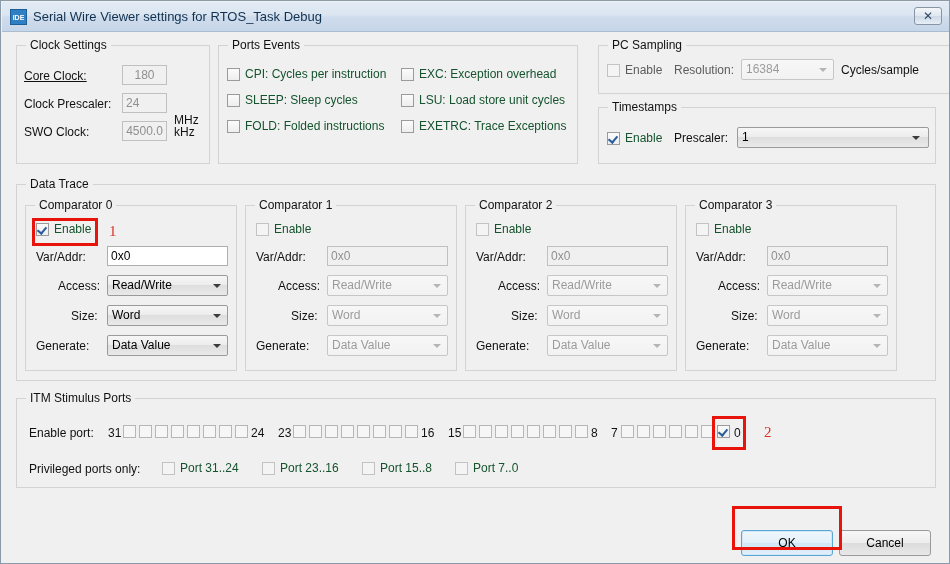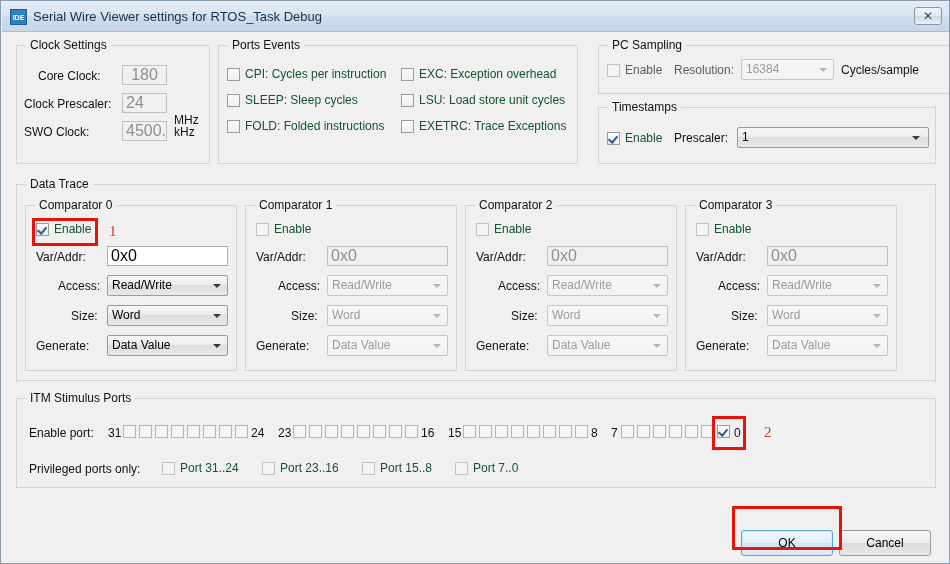--- a/index.html
+++ b/index.html
@@ -88,21 +88,21 @@
     font-size: 12px;
     color: #111;
     white-space: nowrap;
   }
   
   .textbox {
     position: absolute;
     box-sizing: border-box;
     border: 1px solid #aeaeae;
     background: #ffffff;
-    font-size: 16px;
+    font-size: 12px;
     color: #000;
     line-height: 18px;
     padding: 0 3px;
     height: 20px;
     white-space: nowrap;
     overflow: hidden;
   }
   .textbox.readonly {
     background: #f0f0f0;
     color: #8f8f8f;
@@ -236,21 +236,21 @@
     <div id="title-icon">IDE</div>
     <div id="title-text">Serial Wire Viewer settings for RTOS_Task Debug</div>
     <div id="close-btn">
       <span class="x">✕</span>
     </div>
   </div>
 
   <div class="group" style="left:15px; top:44px; width:194px; height:119px;">
     <div class="group-title">Clock Settings</div>
 
-    <div class="lbl" style="left:21px; top:23px;">Core Clock:</div>
+    <div class="lbl" style="left:7px; top:23px;text-decoration:underline;">Core Clock:</div>
     <div class="textbox readonly center" style="left:105px; top:19px; width:45px;">180</div>
     <div class="lbl" style="left:157px; top:23px;margin-top:44px;">MHz</div>
 
     <div class="lbl" style="left:7px; top:51px;">Clock Prescaler:</div>
     <div class="textbox readonly" style="left:105px; top:47px; width:45px;">24</div>
 
     <div class="lbl" style="left:7px; top:79px;">SWO Clock:</div>
     <div class="textbox readonly center" style="left:105px; top:75px; width:45px;">4500.0</div>
     <div class="lbl" style="left:157px; top:79px;">kHz</div>
   </div>

